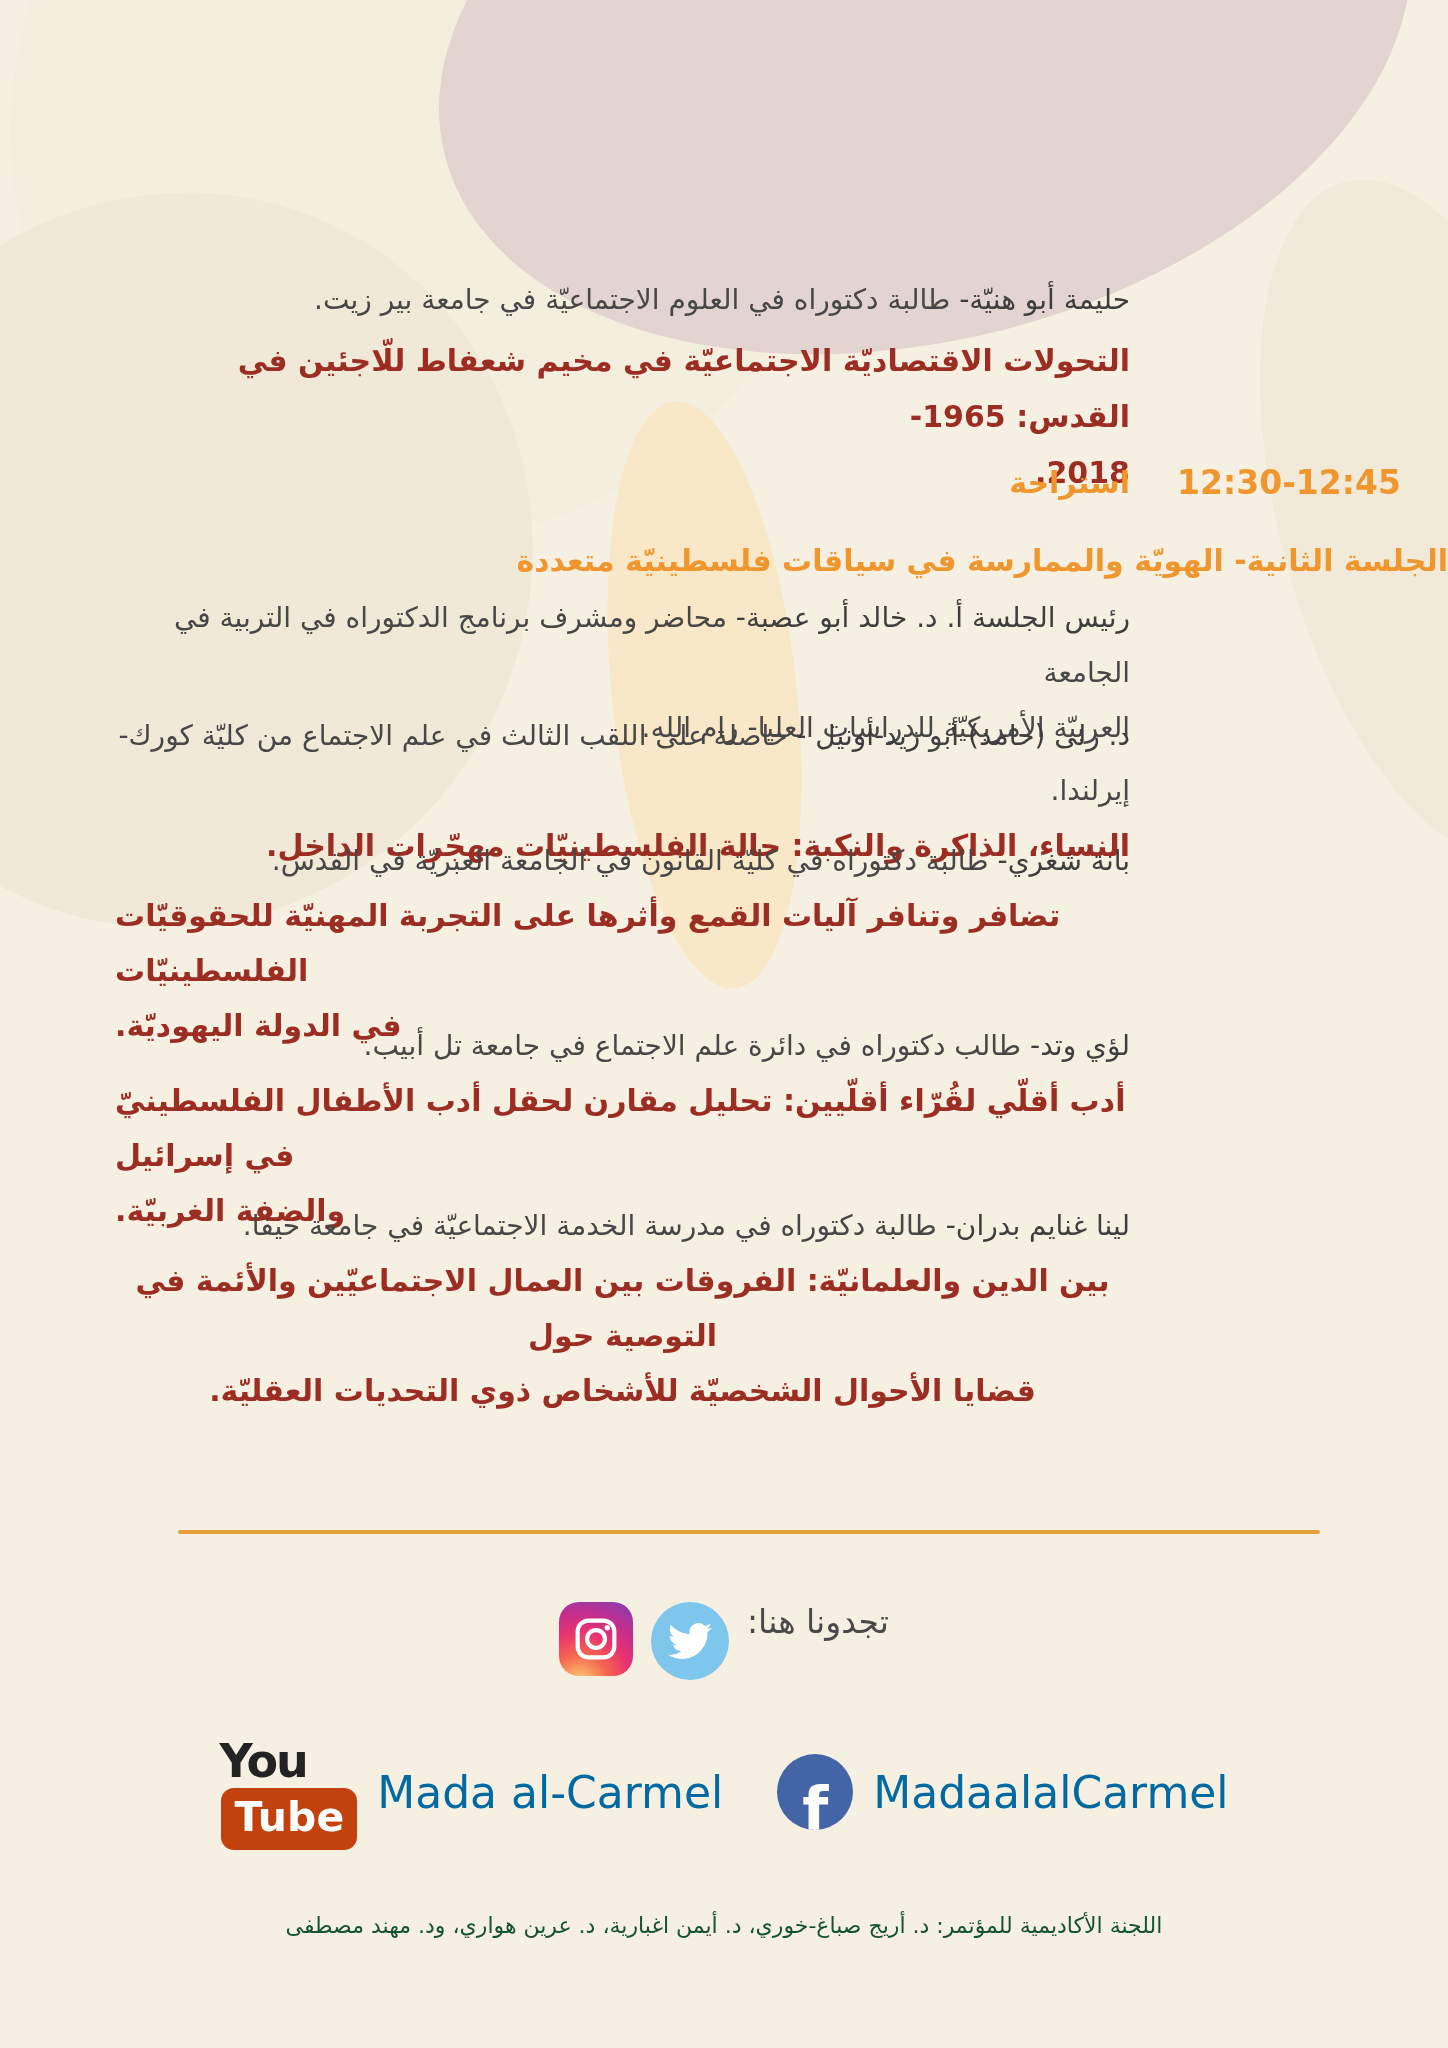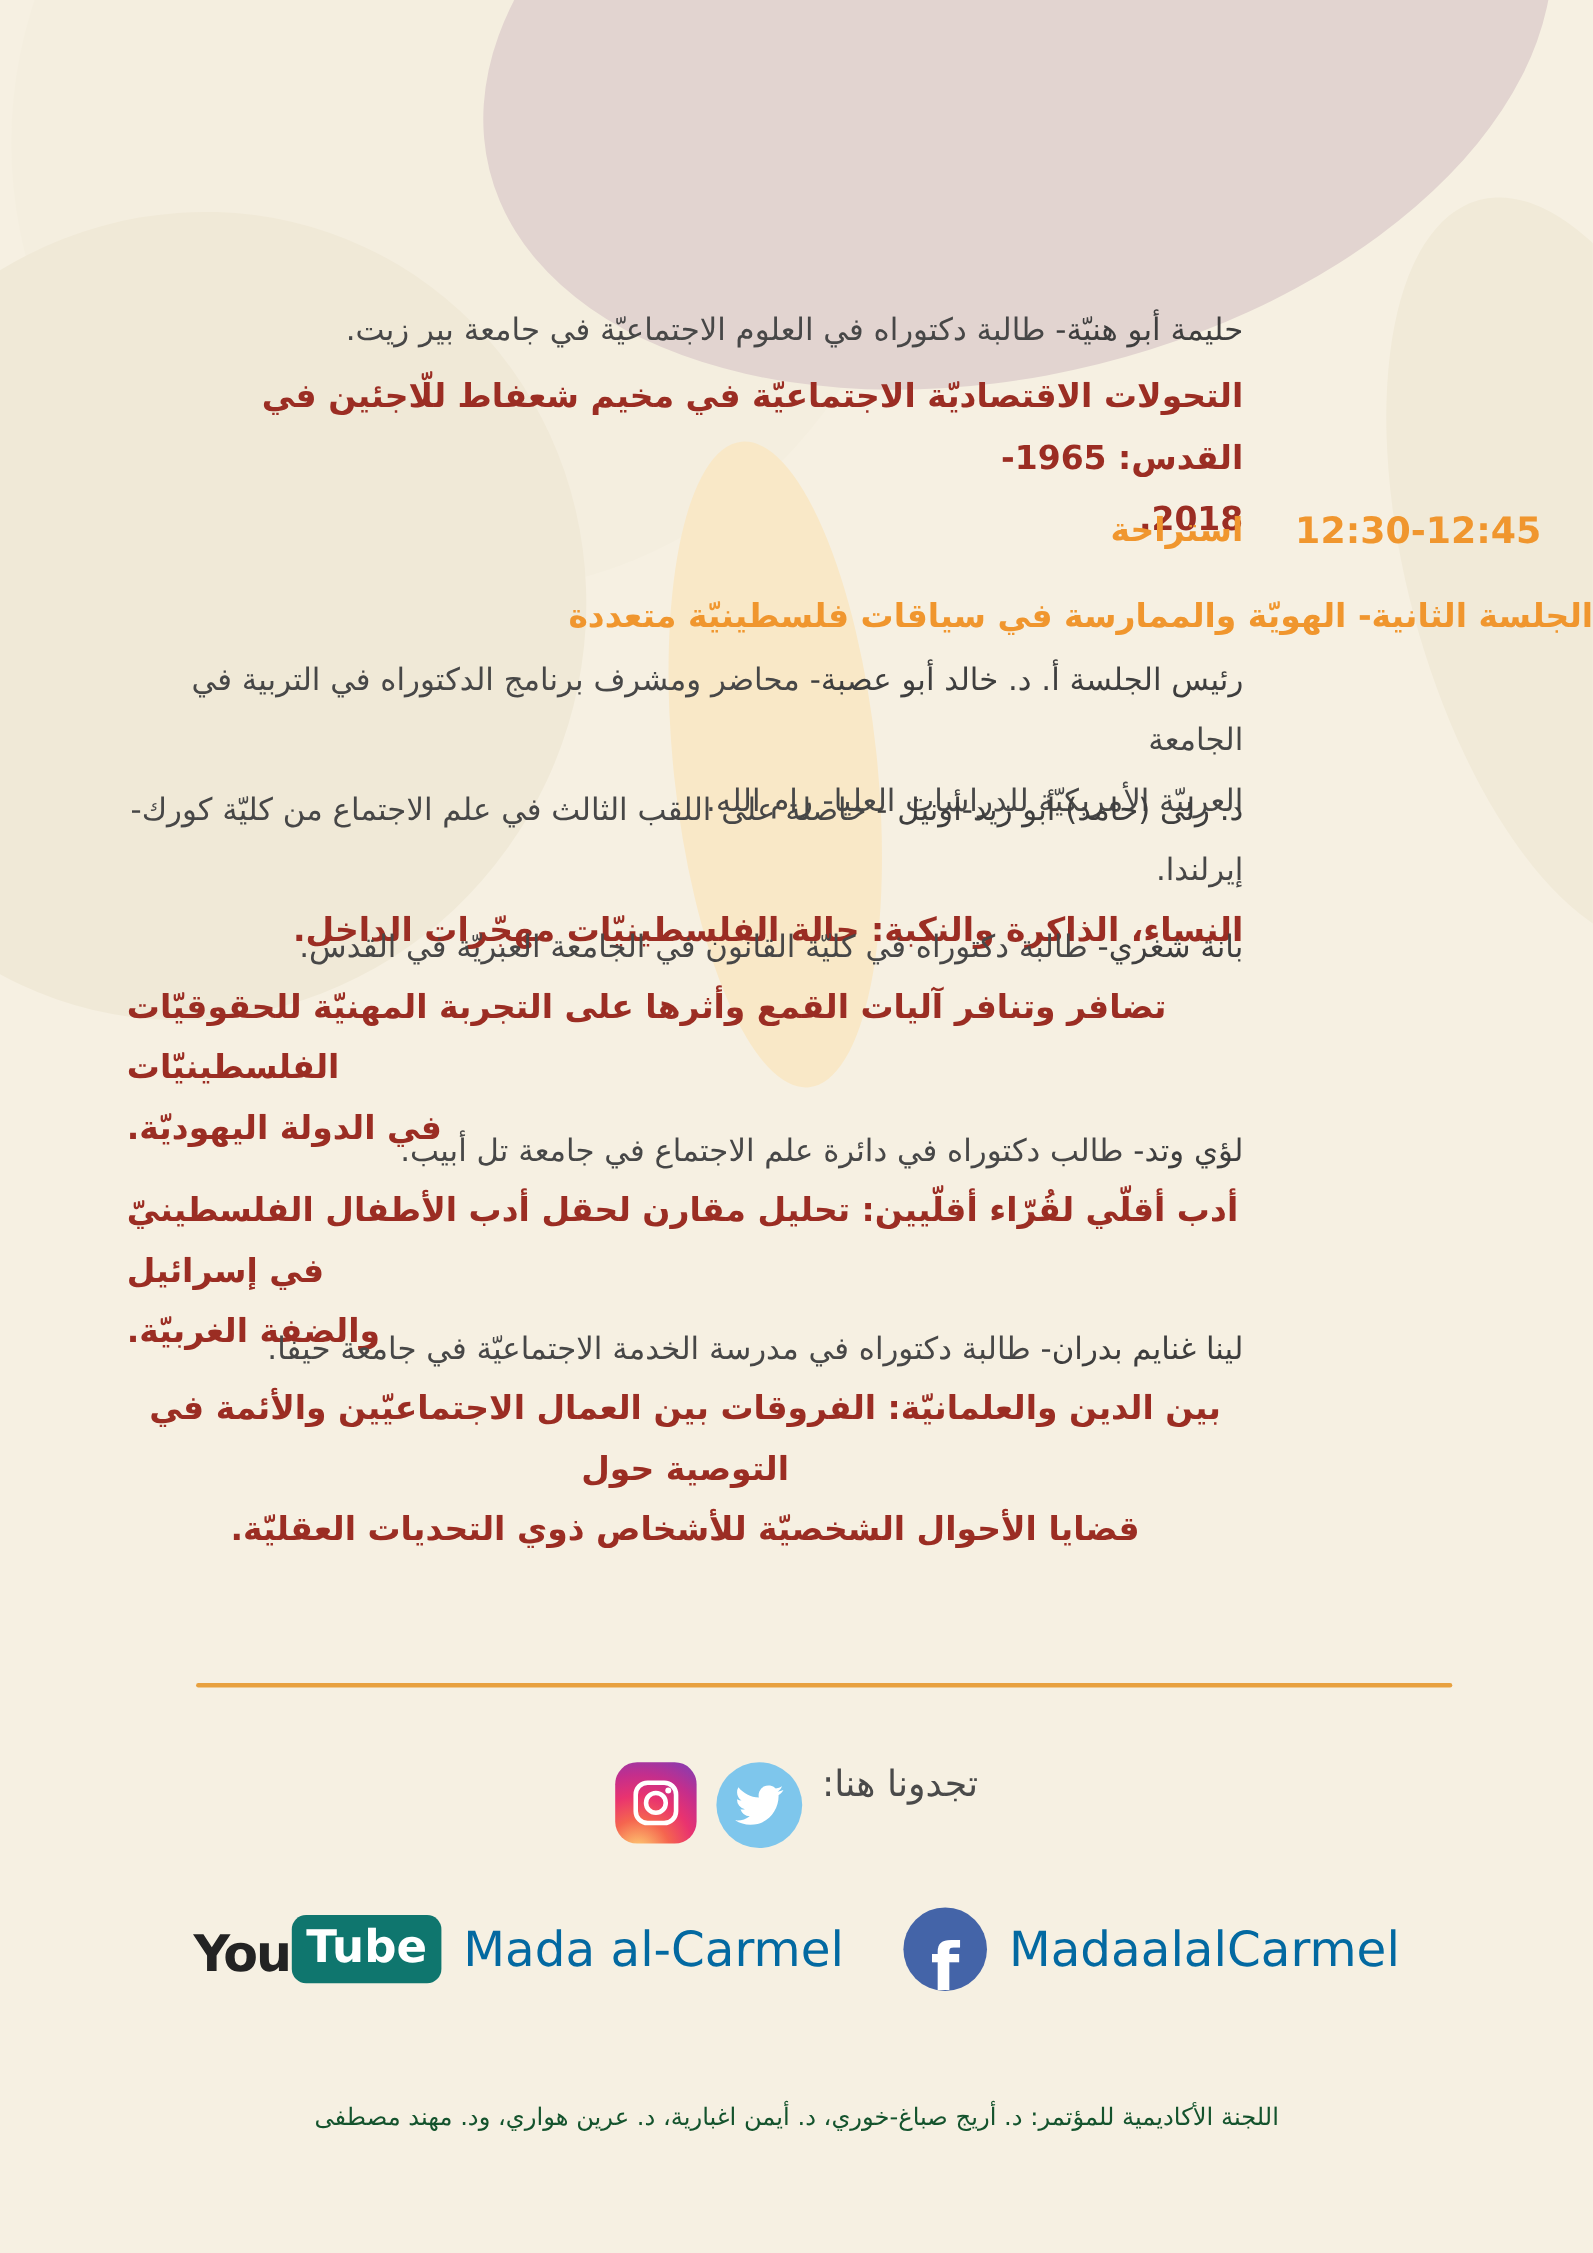--- a/index.html
+++ b/index.html
@@ -39,23 +39,23 @@
                  justify-content:center; align-items:flex-start; gap:18px; z-index:2; }
   .find-us { color:#4A4A4A; font-size:33px; }
   .tw-circle { width:78px; height:78px; border-radius:50%; background:#7EC6EC;
                display:flex; align-items:center; justify-content:center; }
   .ig-tile { width:74px; height:74px; border-radius:20px;
              background:radial-gradient(circle at 28% 110%, #FFD776 0%, #F5654F 30%, #E9336F 52%, #C42E8C 72%, #7B3FB8 100%);
              display:flex; align-items:center; justify-content:center; }
 
   .social-row2 { position:absolute; top:1734px; left:0; right:0; display:flex; direction:ltr;
                  justify-content:center; align-items:center; gap:20px; z-index:2; }
-  .yt-logo { display:flex; align-items:flex-end; direction:ltr; }
+  .yt-logo { display:flex; align-items:flex-start; direction:ltr;flex-direction:column; }
   .yt-you  { font-weight:bold; font-size:46px; color:#232323; letter-spacing:-2px; }
-  .yt-tube { font-weight:bold; font-size:41px; color:#FFFFFF; background:#0f766e;
+  .yt-tube { font-weight:bold; font-size:41px; color:#FFFFFF; background:#c2410c;
              border-radius:13px; padding:5px 13px 9px; margin-left:2px; }
   .teal-handle { color:#0369a1; font-size:44px; direction:ltr; }
   .fb-circle { width:76px; height:76px; border-radius:50%; background:#4464A8; margin-left:34px;
                display:flex; align-items:flex-end; justify-content:center; overflow:hidden; }
   .fb-f { color:#FFFFFF; font-weight:bold; font-size:60px; line-height:0.95; margin-bottom:-8px; }
 
   .footer-line { position:absolute; top:1904px; left:0; right:0; text-align:center;
                  color:#14532d; font-size:22px; line-height:44px; direction:rtl; z-index:2; }
 </style>
 </head>

